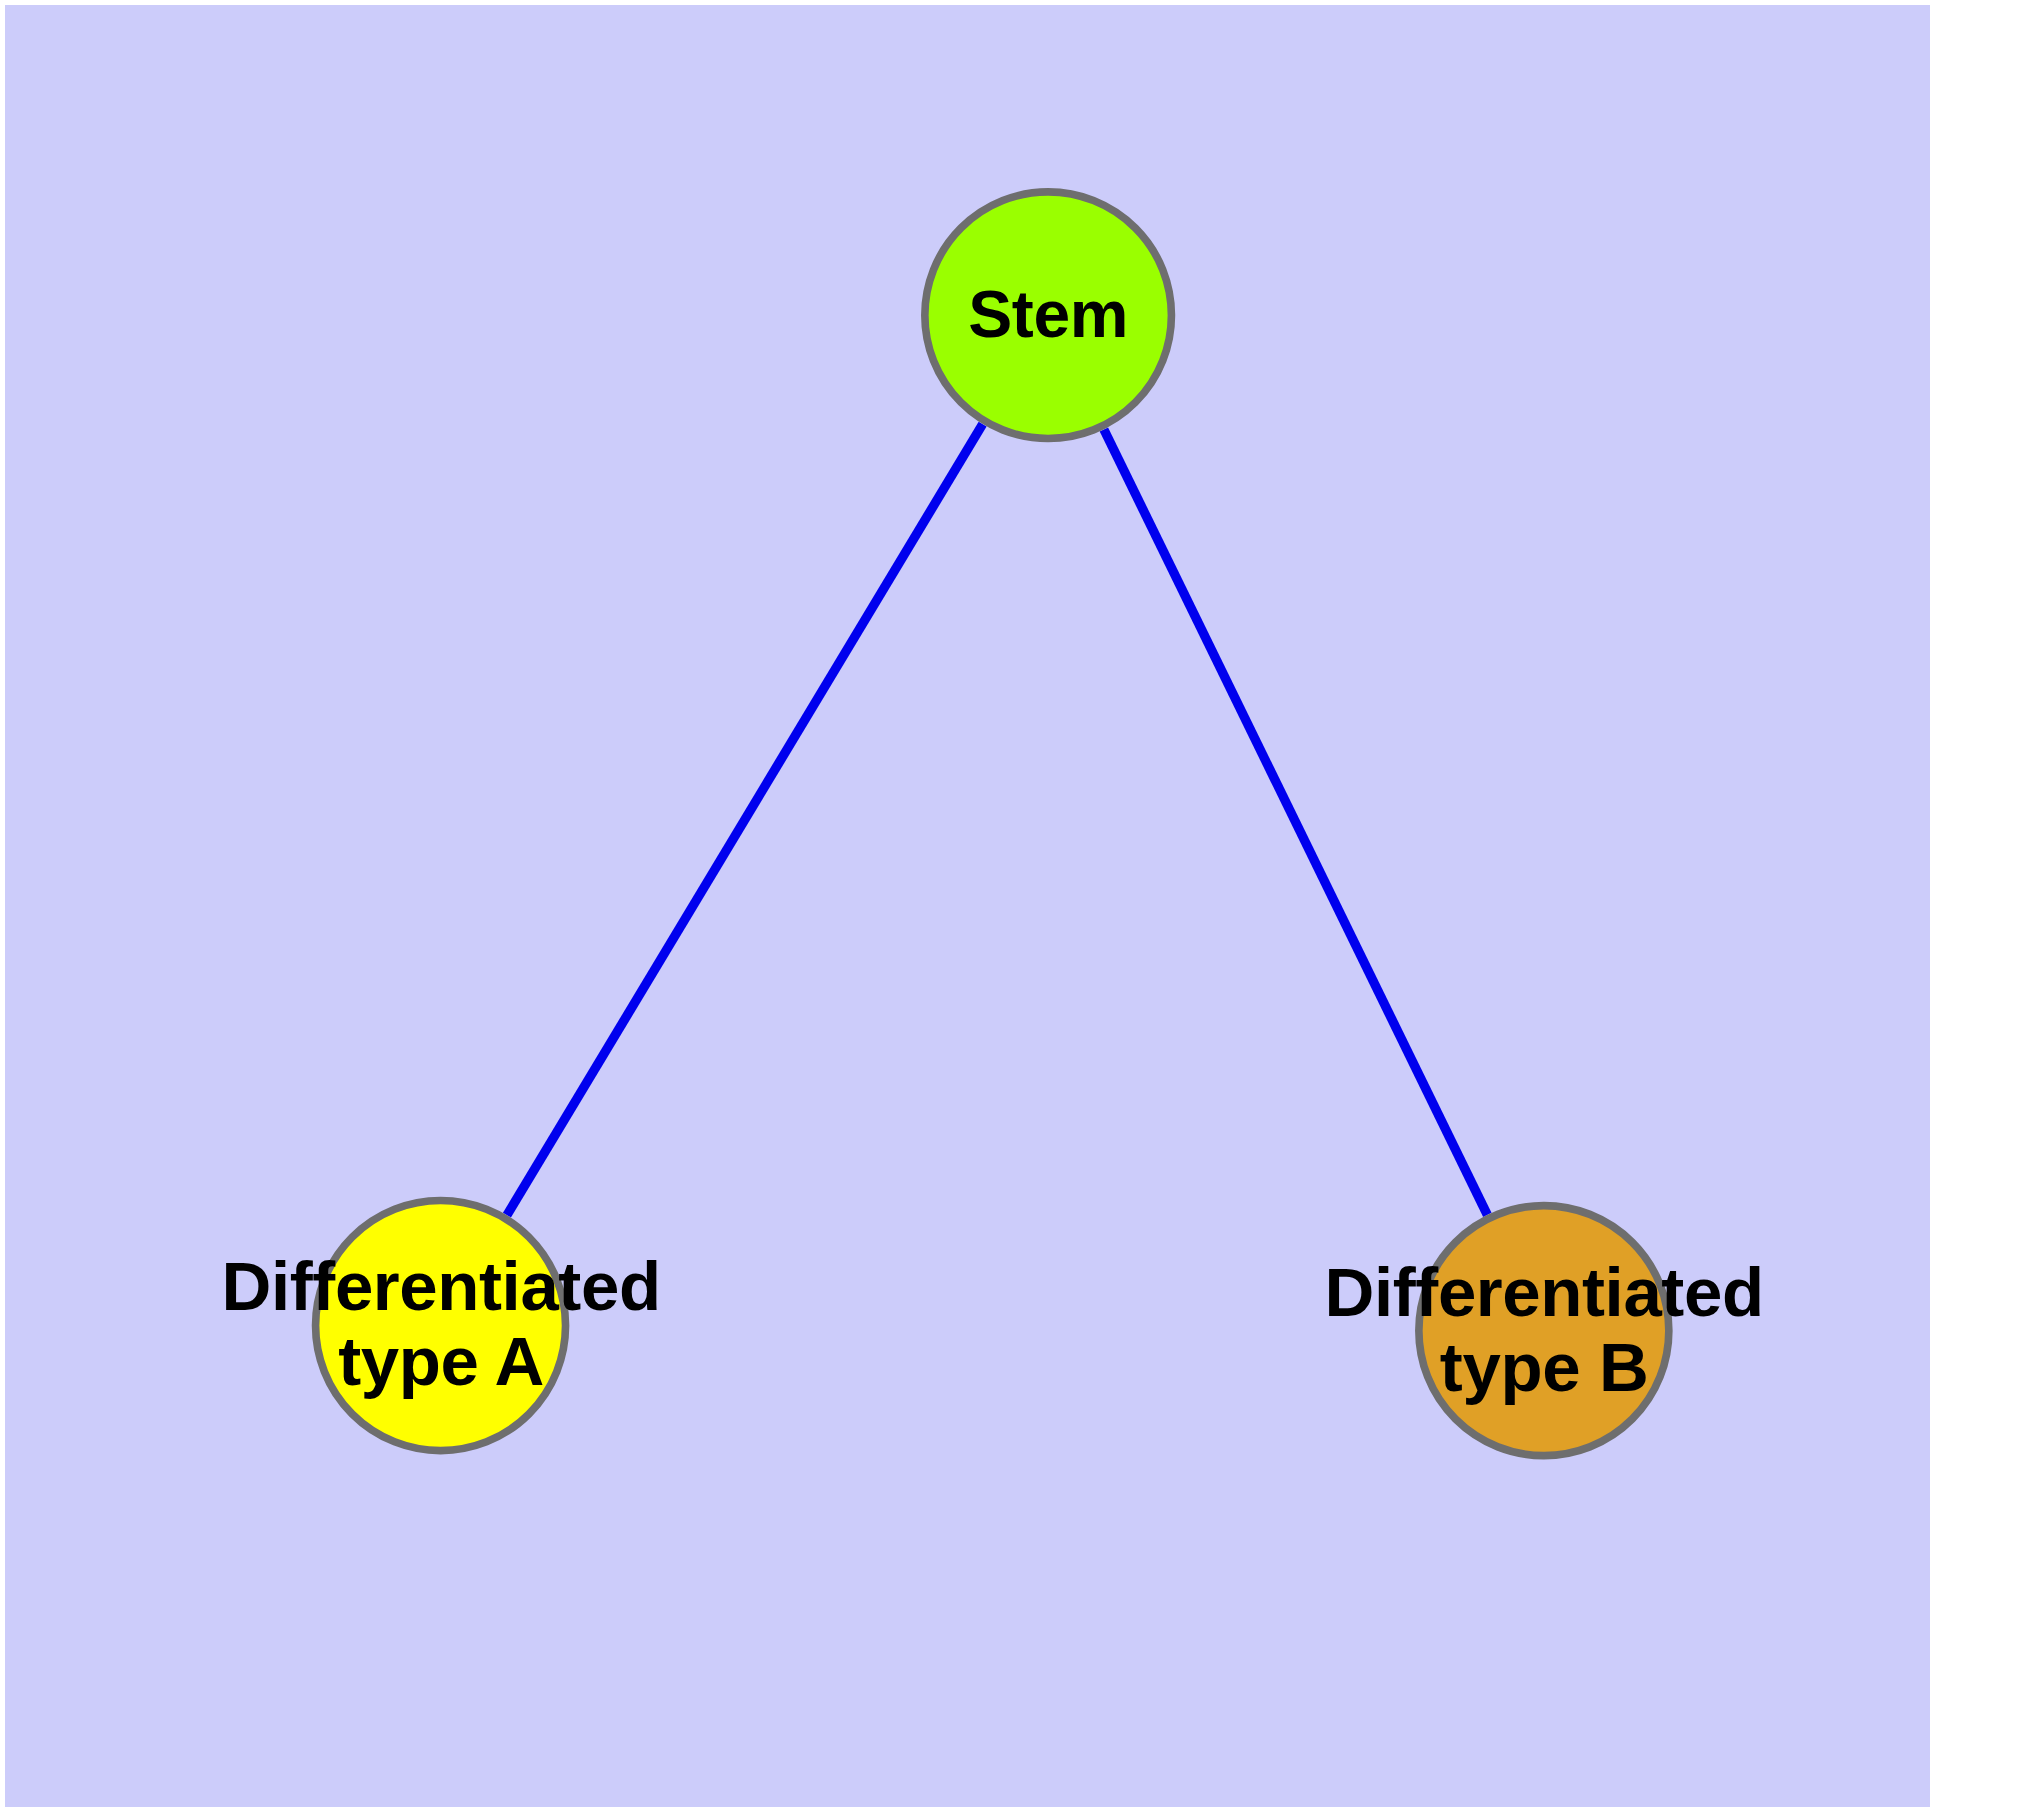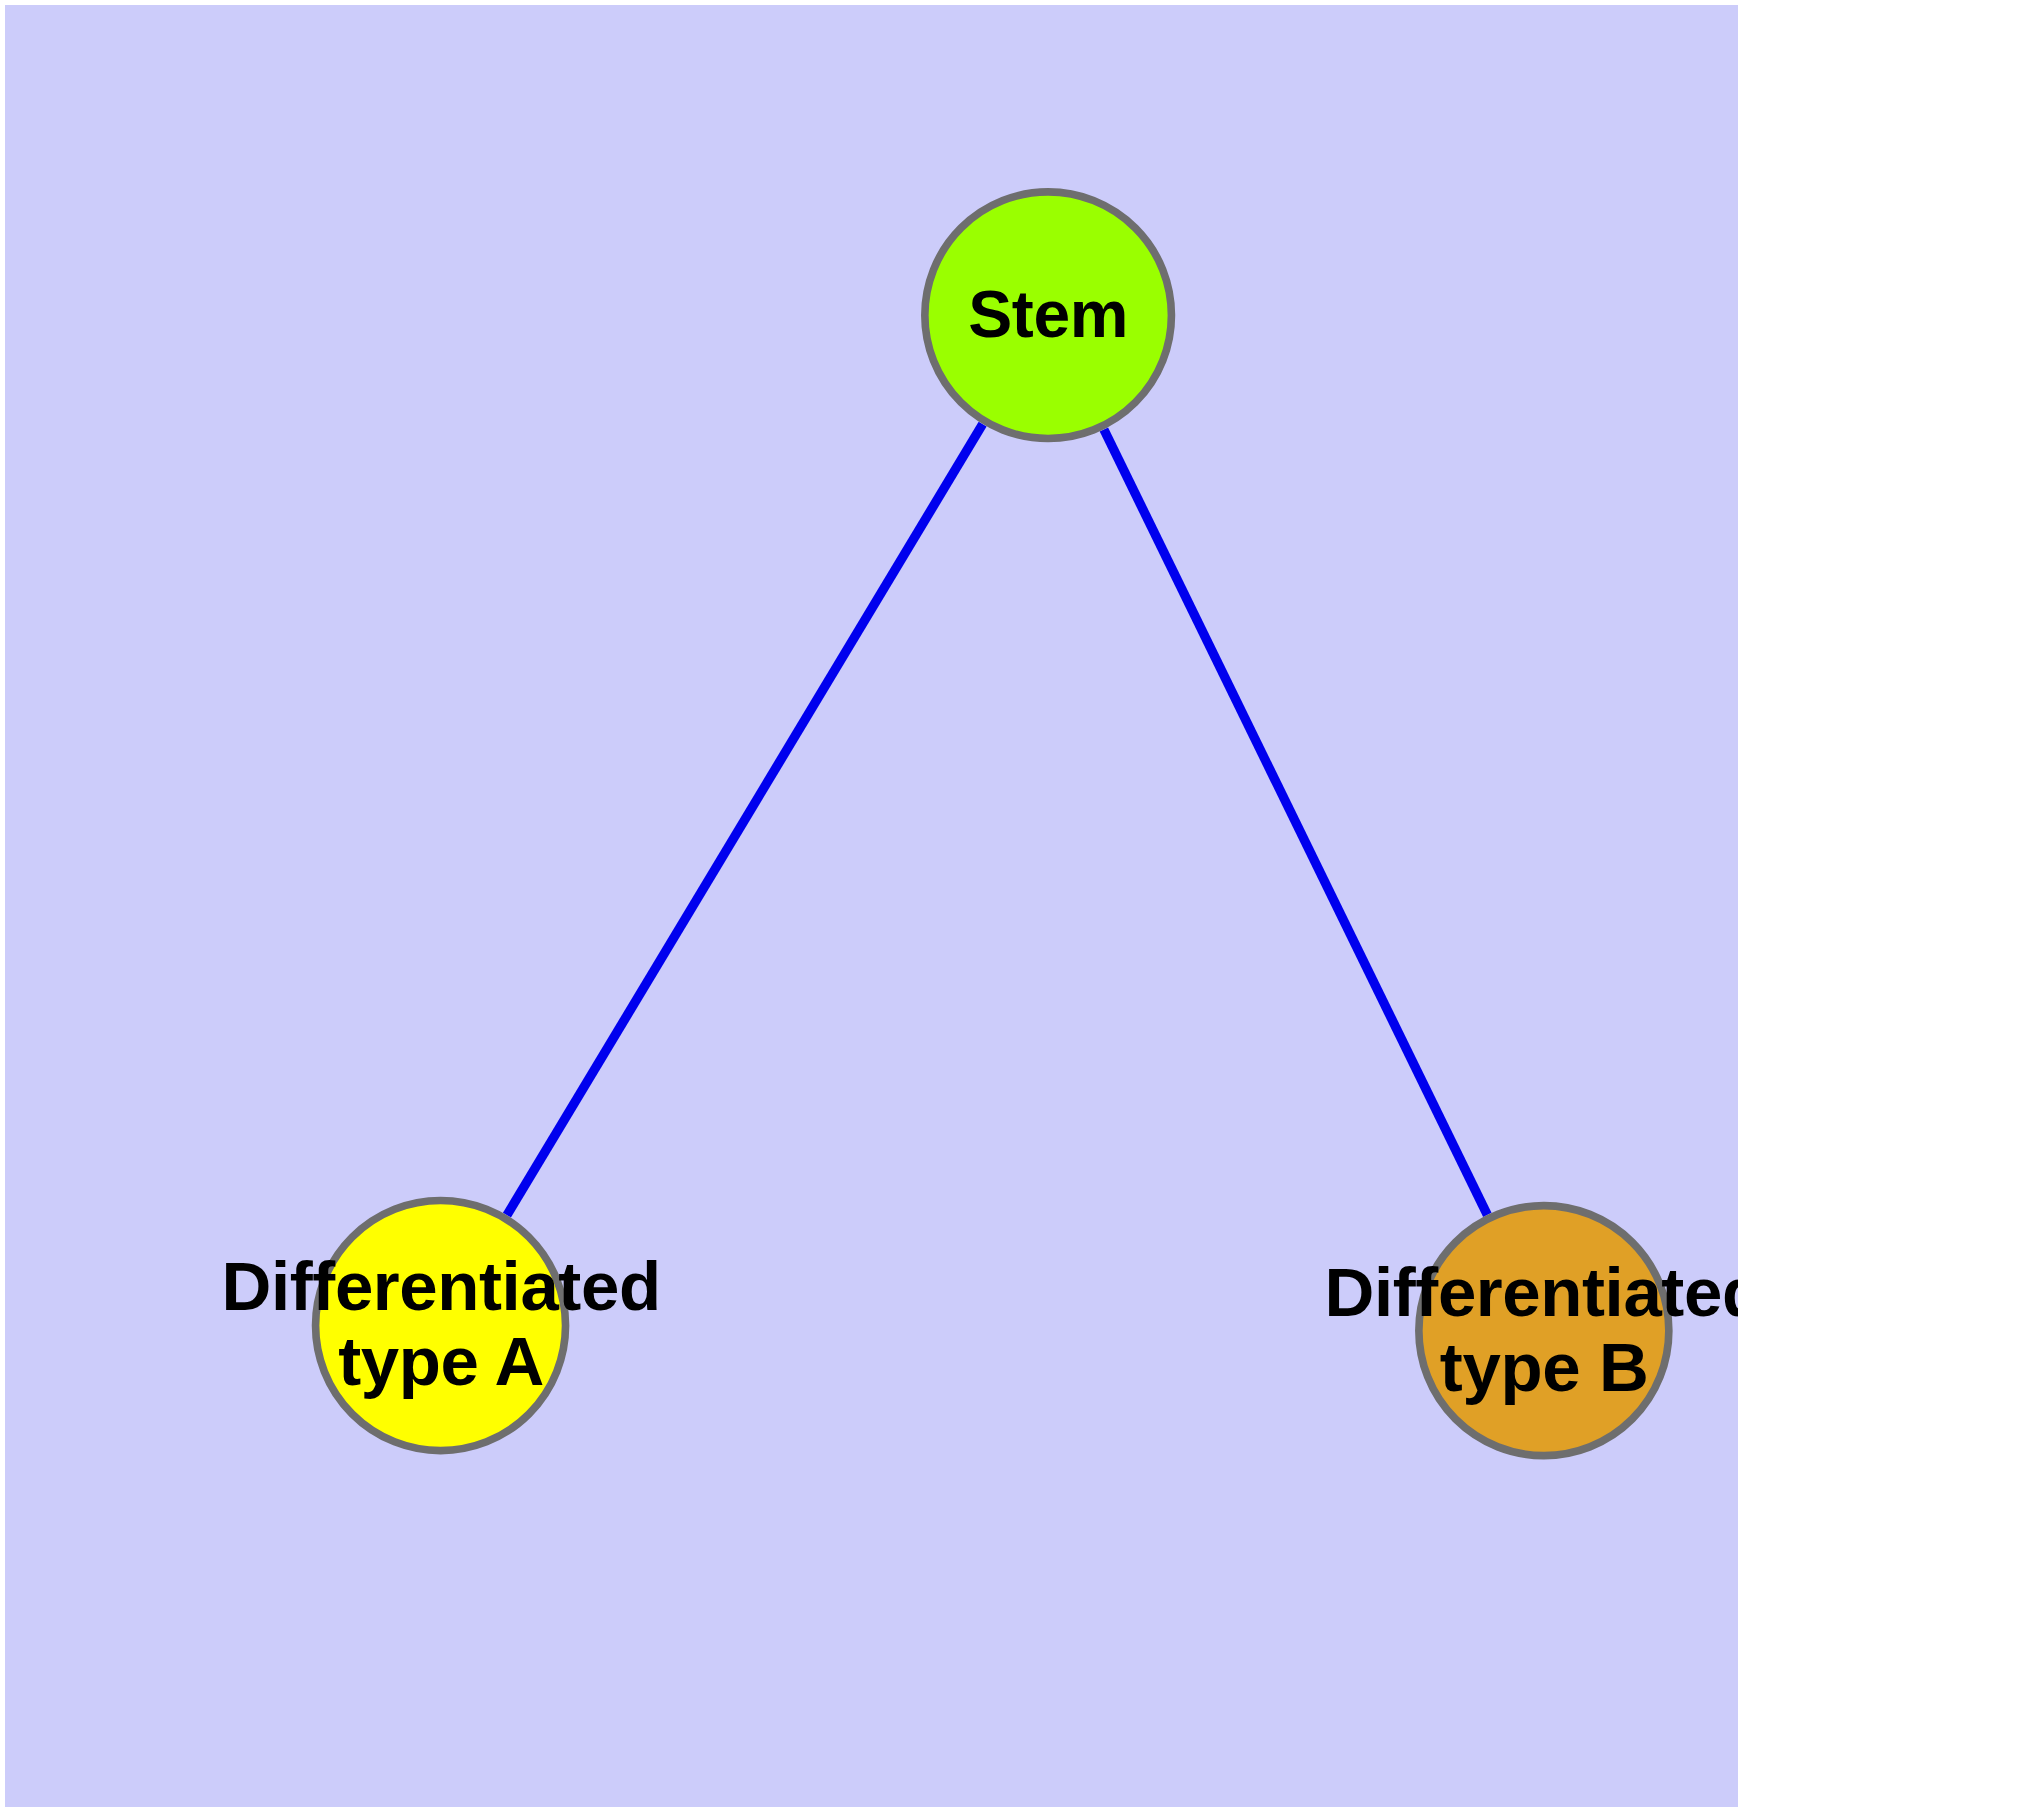--- a/index.html
+++ b/index.html
@@ -3,21 +3,21 @@
 <meta charset="utf-8">
 <title>Cell Differentiation Graph</title>
 <style>
   html, body {
     margin: 0;
     padding: 0;
     background: #ffffff;
   }
   #stage {
     position: relative;
-    width: 1738px;
+    width: 1930px;
     height: 1812px;
     background: #ffffff;
     overflow: hidden;
     font-family: "Liberation Sans", "DejaVu Sans", sans-serif;
   }
   #canvas {
     position: absolute;
     left: 5.1px;
     top: 5.1px;
     width: 2010px;

